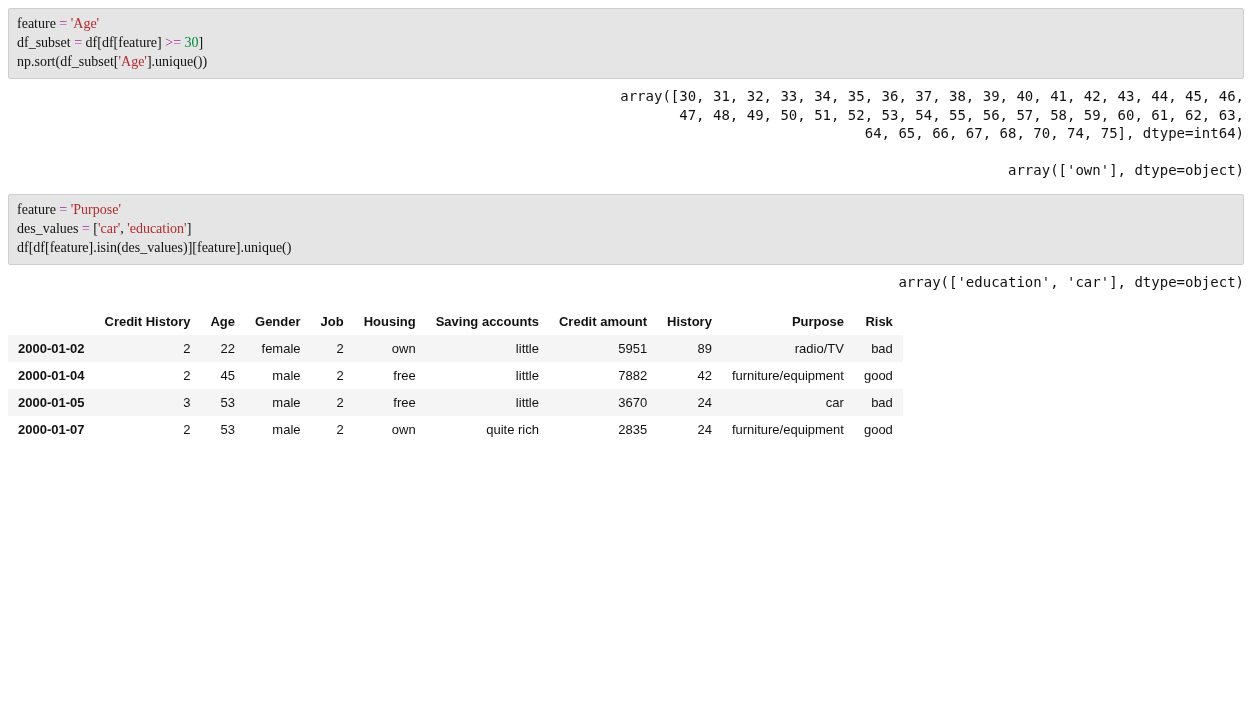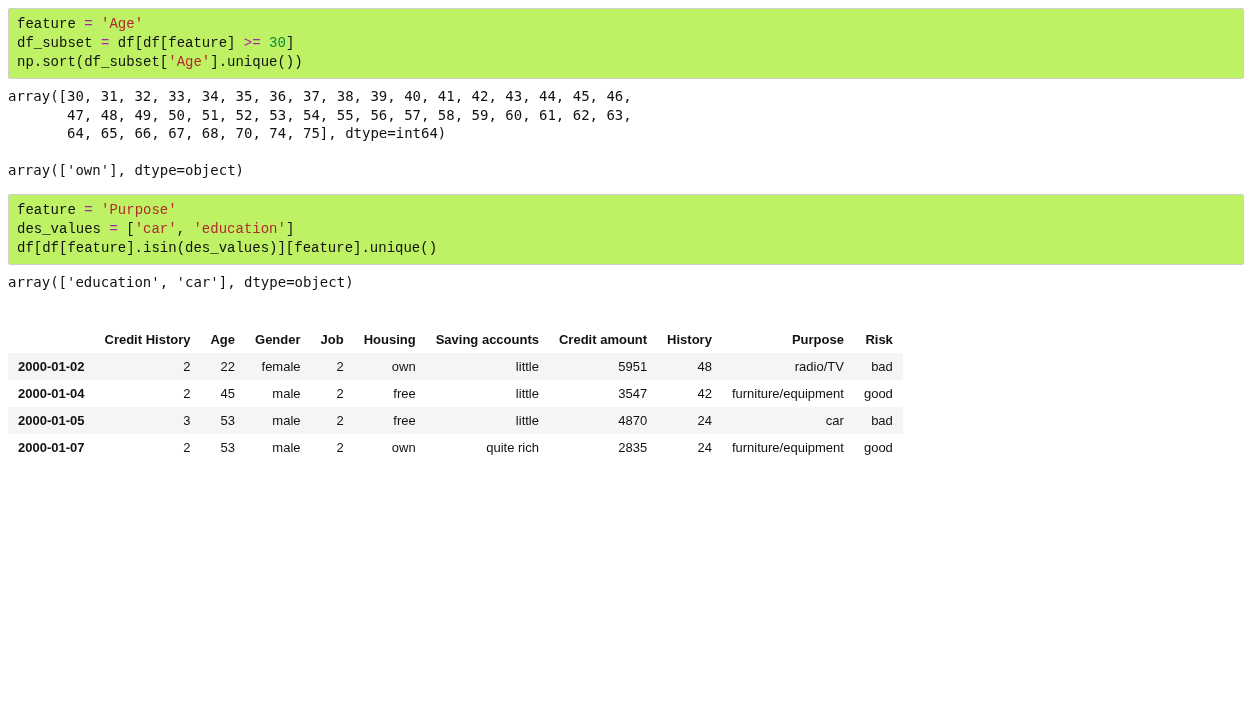--- a/index.html
+++ b/index.html
@@ -4,47 +4,48 @@
 <style>
   body {
     font-family: -apple-system, BlinkMacSystemFont, "Segoe UI", Helvetica, Arial, sans-serif;
     font-size: 14px;
     color: #111;
     margin: 0;
     padding: 4px 8px;
     background: #fff;
   }
   .cell-input {
-    background: #bef264;
+    background: #e5e5e5;
     border: 1px solid #cfcfcf;
     border-radius: 2px;
     padding: 6px 8px;
     margin: 4px 0 4px 0;
-    font-family: Liberation Mono, monospace;
+    font-family: Liberation Serif, serif;
     font-size: 14px;
     line-height: 1.35;
     white-space: pre;
     overflow-x: auto;
   }
   .cell-output {
     font-family: "Consolas", "Menlo", "DejaVu Sans Mono", monospace;
     font-size: 14px;
     line-height: 1.35;
     white-space: pre;
     padding: 4px 0 10px 0;
     margin: 0 0 4px 0;
+    text-align: right;
   }
   
   .tok-op   { color: #a626a4; } 
   .tok-str  { color: #b2292e; } 
   .tok-num  { color: #008b3f; } 
 
   
   .df-wrap {
-    margin: 24px 0 12px 0;
+    margin: 6px 0 12px 0;
   }
   table.df {
     border-collapse: collapse;
     font-family: -apple-system, BlinkMacSystemFont, "Segoe UI", Helvetica, Arial, sans-serif;
     font-size: 13px;
   }
   table.df th, table.df td {
     text-align: right;
     padding: 6px 10px;
     border: none;
@@ -103,46 +104,46 @@
         <tbody>
           <tr>
             <th>2000-01-02</th>
             <td>2</td>
             <td>22</td>
             <td>female</td>
             <td>2</td>
             <td>own</td>
             <td>little</td>
             <td>5951</td>
-            <td>48</td>
+            <td>89</td>
             <td>radio/TV</td>
             <td>bad</td>
           </tr>
           <tr>
             <th>2000-01-04</th>
             <td>2</td>
             <td>45</td>
             <td>male</td>
             <td>2</td>
             <td>free</td>
             <td>little</td>
-            <td>3547</td>
+            <td>7882</td>
             <td>42</td>
             <td>furniture/equipment</td>
             <td>good</td>
           </tr>
           <tr>
             <th>2000-01-05</th>
             <td>3</td>
             <td>53</td>
             <td>male</td>
             <td>2</td>
             <td>free</td>
             <td>little</td>
-            <td>4870</td>
+            <td>3670</td>
             <td>24</td>
             <td>car</td>
             <td>bad</td>
           </tr>
           <tr>
             <th>2000-01-07</th>
             <td>2</td>
             <td>53</td>
             <td>male</td>
             <td>2</td>

